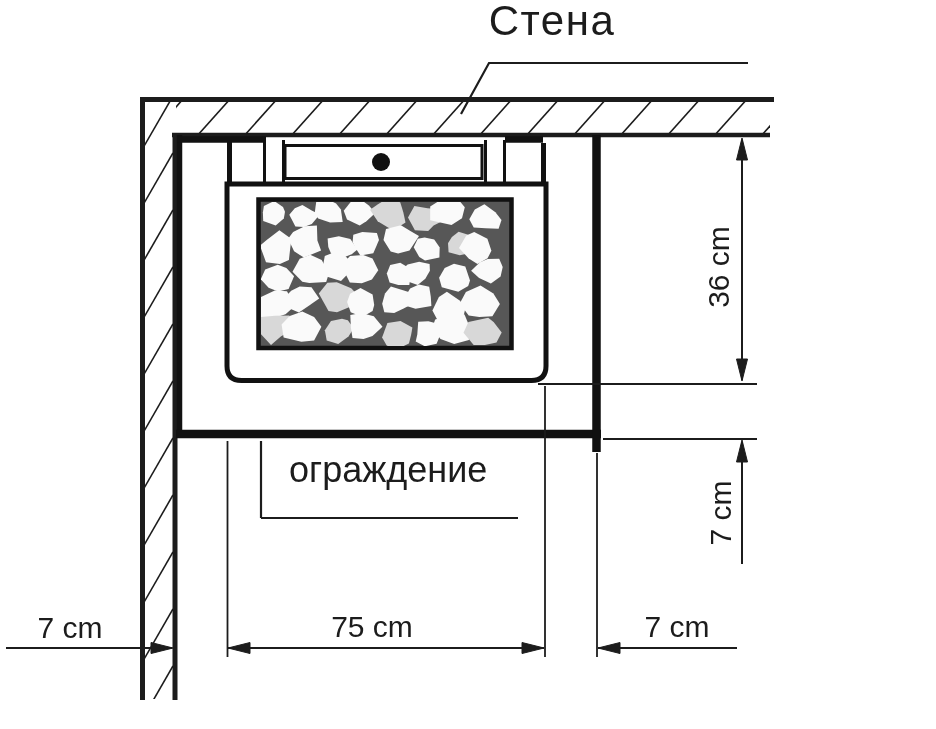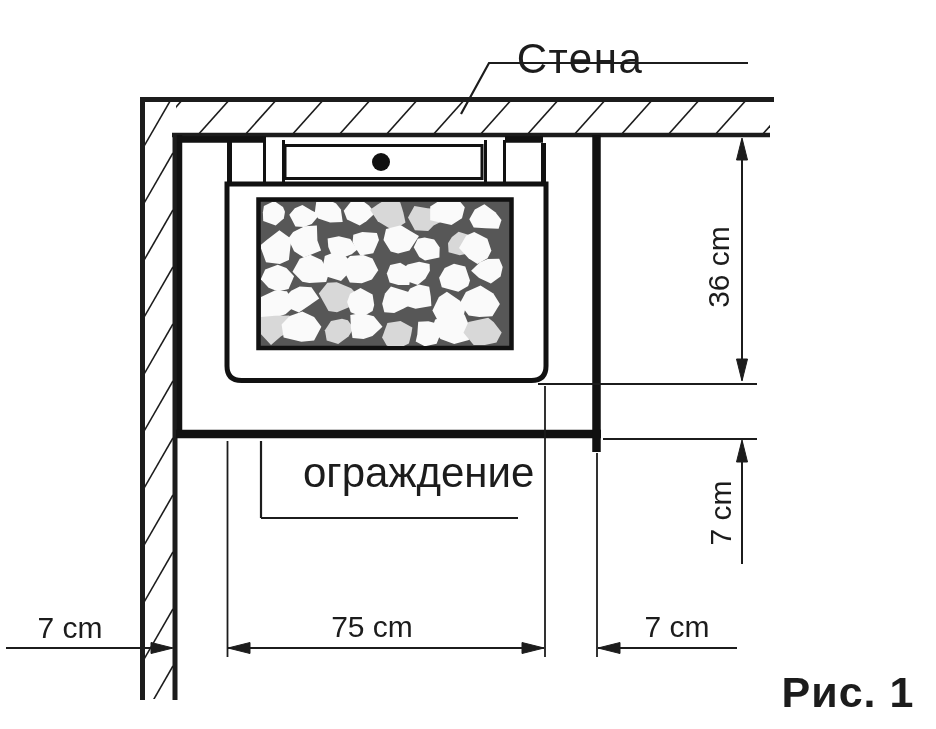--- a/index.html
+++ b/index.html
@@ -178,28 +178,27 @@
 
       <polyline fill="none" stroke-width="2.2" points="748,63 489,63 461,114"></polyline>
 
       <g>
         <line x1="261" y1="441" x2="261" y2="518" stroke-width="2.2"></line>
         <line x1="261" y1="518" x2="518" y2="518" stroke-width="2.2"></line>
       </g>
     </g>
   </svg>
 
-  <div class="lbl lbl-big centered" style="left:580px;top:0px;margin-top:38px;">Стена</div>
-
-  <div class="lbl" style="left:303px;top:452px;font-size:42px;text-align:right;">ограждение</div>
+  <div class="lbl lbl-big centered" style="left:552px;top:0px;">Стена</div>
+
+  <div class="lbl" style="left:289px;top:452px;font-size:36px;text-align:right;">ограждение</div>
 
   <div class="lbl lbl-dim centered" style="left:70px;top:613px;">7 cm</div>
 
   <div class="lbl lbl-dim centered" style="left:372px;top:612px;">75 cm</div>
 
   <div class="lbl lbl-dim centered" style="left:677px;top:612px;">7 cm</div>
 
   <div class="lbl lbl-dim rot" style="left:719px;top:267px;">36 cm</div>
 
   <div class="lbl lbl-dim rot" style="left:721px;top:513px;">7 cm</div>
 
-  <div class="lbl caption centered" style="left:848px;top:671px;">Рис. 1</div>
 </div>
 
 </body></html>

